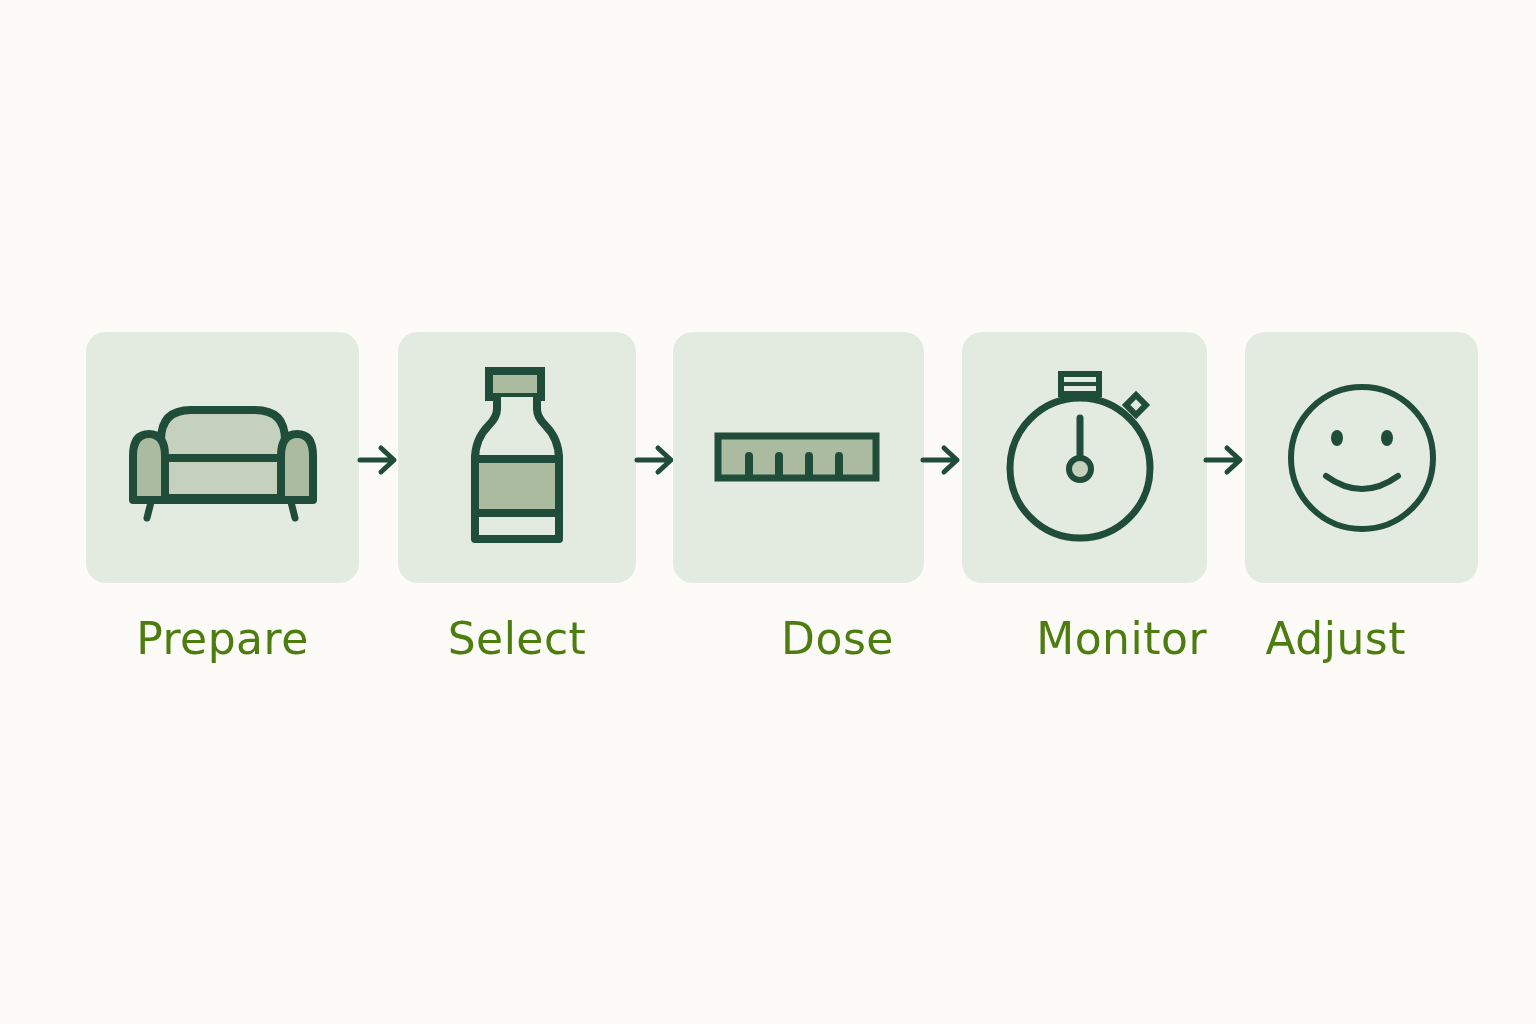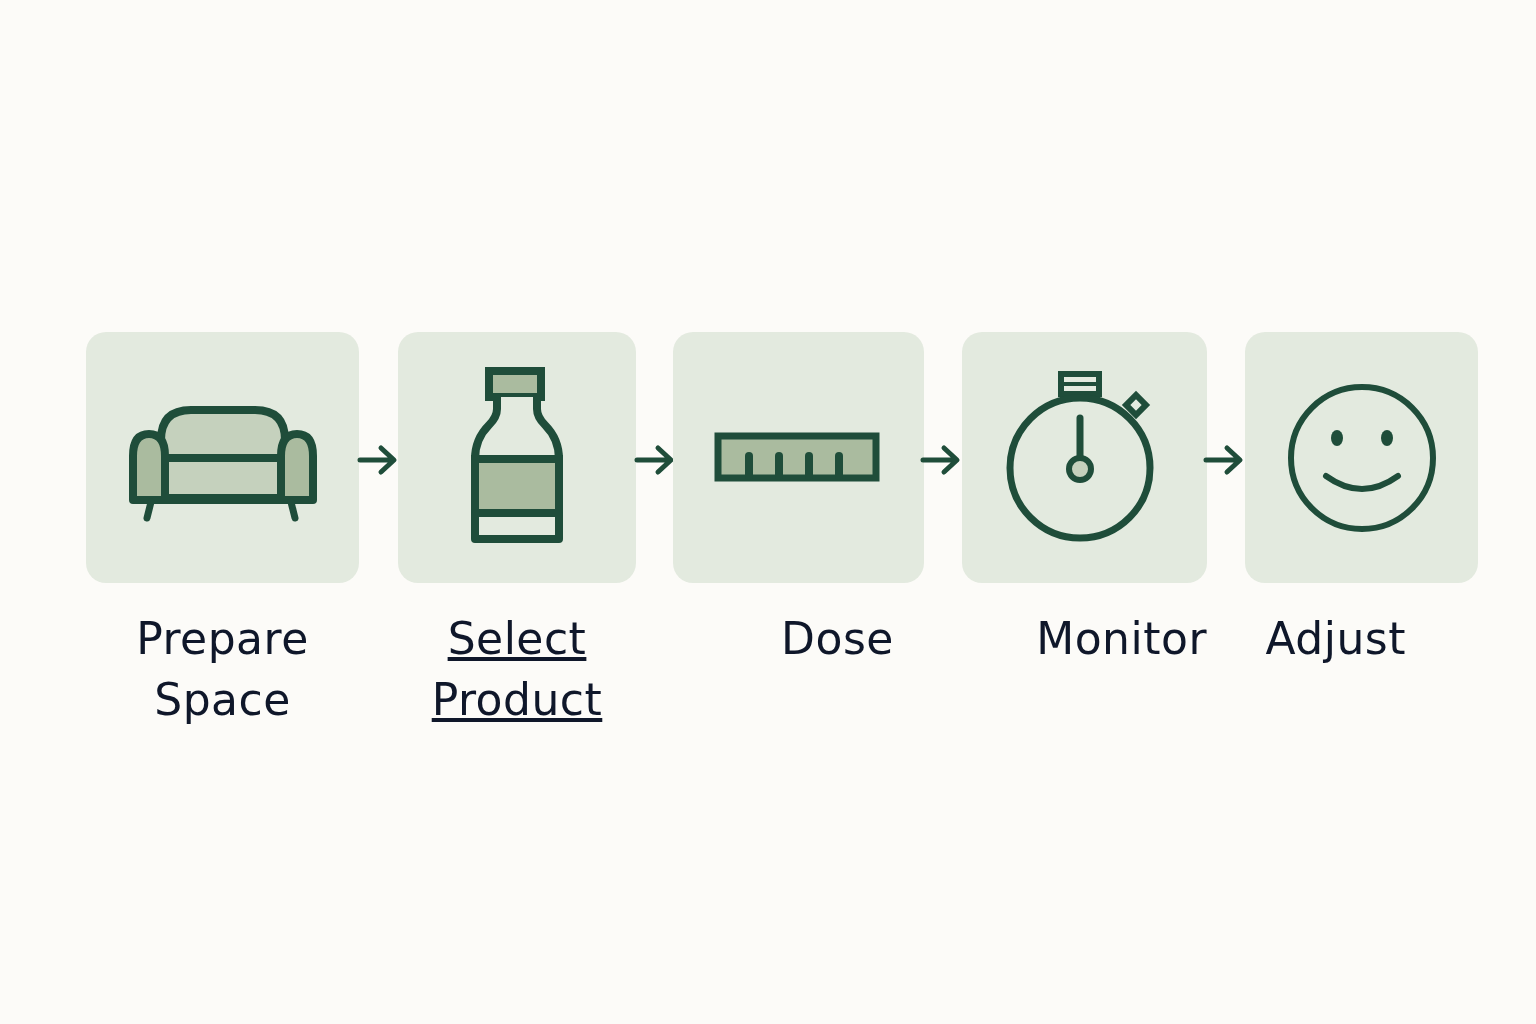--- a/index.html
+++ b/index.html
@@ -7,21 +7,21 @@
     width:1536px; height:1024px; background:#fcfbf8; position:relative; overflow:hidden;
     font-family:"DejaVu Sans","Liberation Sans",sans-serif;
   }
   .box {
     position:absolute; top:332px; height:251px; background:#e3eadf; border-radius:20px;
     display:flex; align-items:center; justify-content:center;
   }
   .box svg { display:block; }
   .arrow { position:absolute; top:440px; width:42px; height:40px; }
   .label {
-    position:absolute; top:608px; text-align:center; color:#0f172a;
+    position:absolute; top:608px; text-align:center; color:#4d7c0f;
     font-size:44px; line-height:61px; font-weight:500; letter-spacing:0.5px;
   }
   .label span { display:block; }
 </style>
 </head>
 <body>
 
 <div class="box" style="left:86px;width:273px;">
   <svg width="200" height="140" viewBox="0 0 200 140">
     <path d="M38 52 Q38 22 68 22 H132 Q162 22 162 52 V70 H38 Z" fill="#c5d1bd" stroke="#1f4d3a" stroke-width="8" stroke-linejoin="round"></path>
@@ -84,25 +84,23 @@
   <svg width="156" height="156" viewBox="0 0 156 156">
     <circle cx="78" cy="78" r="71" fill="none" stroke="#1f4d3a" stroke-width="6"></circle>
     <ellipse cx="53" cy="58" rx="6" ry="8" fill="#1f4d3a"></ellipse>
     <ellipse cx="103" cy="58" rx="6" ry="8" fill="#1f4d3a"></ellipse>
     <path d="M42 96 Q78 122 114 96" fill="none" stroke="#1f4d3a" stroke-width="6" stroke-linecap="round"></path>
   </svg>
 </div>
 
 <div class="label" style="left:86px;width:273px;">
   <span>Prepare</span>
-  <span>Space</span>
 </div>
-<div class="label" style="left:398px;width:238px;text-decoration:underline;">
+<div class="label" style="left:398px;width:238px;">
   <span>Select</span>
-  <span>Product</span>
 </div>
 <div class="label" style="left:712px;width:251px;">
   <span>Dose</span>
 </div>
 <div class="label" style="left:962px;width:245px;text-align:right;">
   <span>Monitor</span>
 </div>
 <div class="label" style="left:1173px;width:233px;text-align:right;">
   <span>Adjust</span>
 </div>

